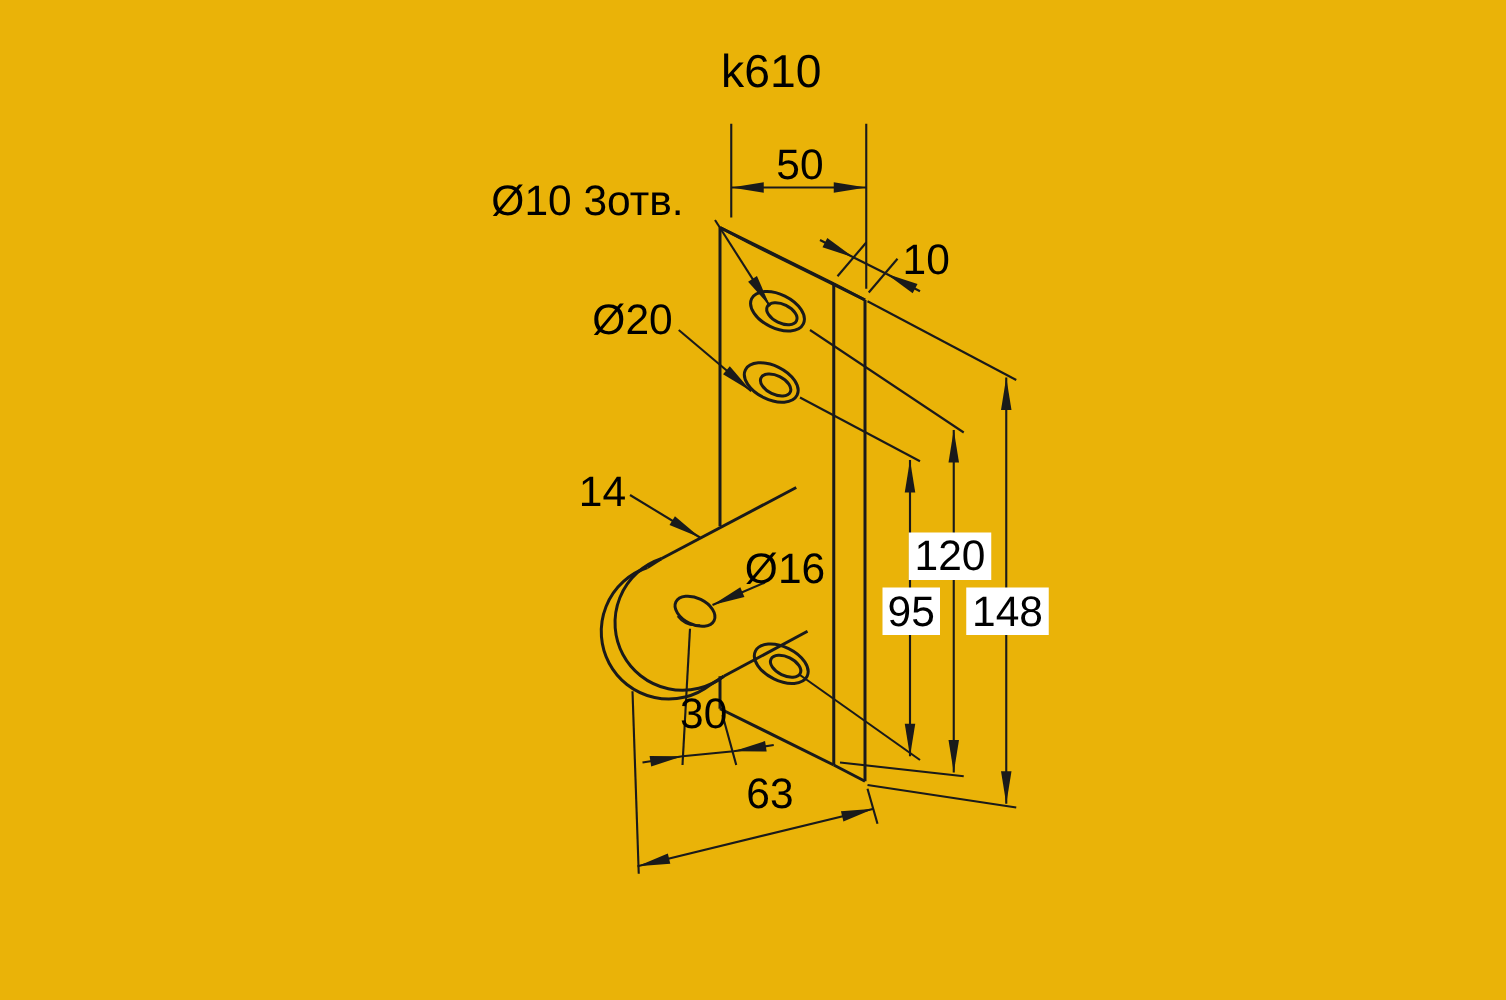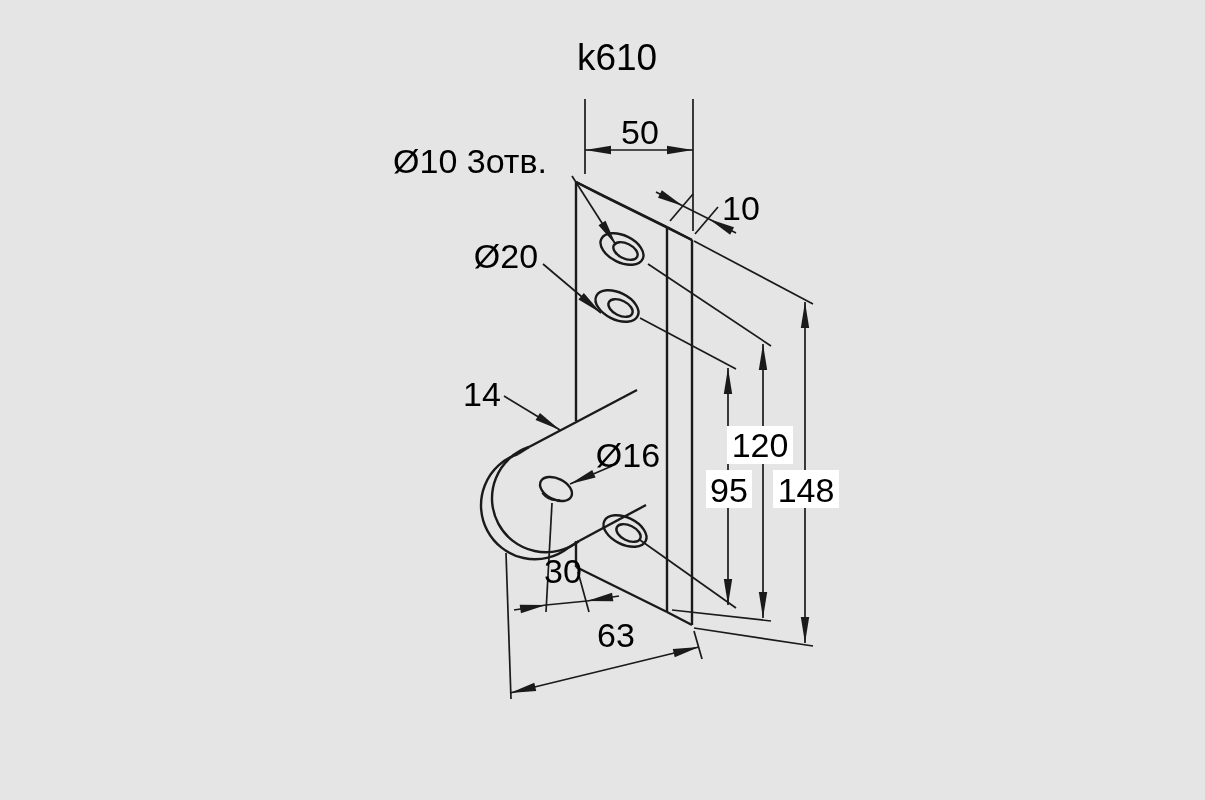--- a/index.html
+++ b/index.html
@@ -1,16 +1,16 @@
 <!DOCTYPE html>
 <html><head>
 <meta charset="utf-8">
 <style>
   html,body{margin:0;padding:0;background:#ffffff;}
-  .stage{position:relative;width:1205px;height:800px;background:#e5e5e5;overflow:hidden;
+  .stage{position:relative;width:1205px;height:800px;background:#eab308;overflow:hidden;
          font-family:"Liberation Sans", sans-serif;}
   svg{position:absolute;left:0;top:0;}
   .obj{stroke:#1a1a1a;stroke-width:2.4;fill:none;}
   .thin{stroke:#1a1a1a;stroke-width:1.4;fill:none;}
   .dim{stroke:#1a1a1a;stroke-width:1.7;fill:none;}
   .lbl{fill:#000000;font-size:34px;text-anchor:middle;dominant-baseline:central;
        font-family:"Liberation Sans", sans-serif;}
   .title{font-size:37px;}
   .mask{fill:#ffffff;stroke:none;}
 </style>

